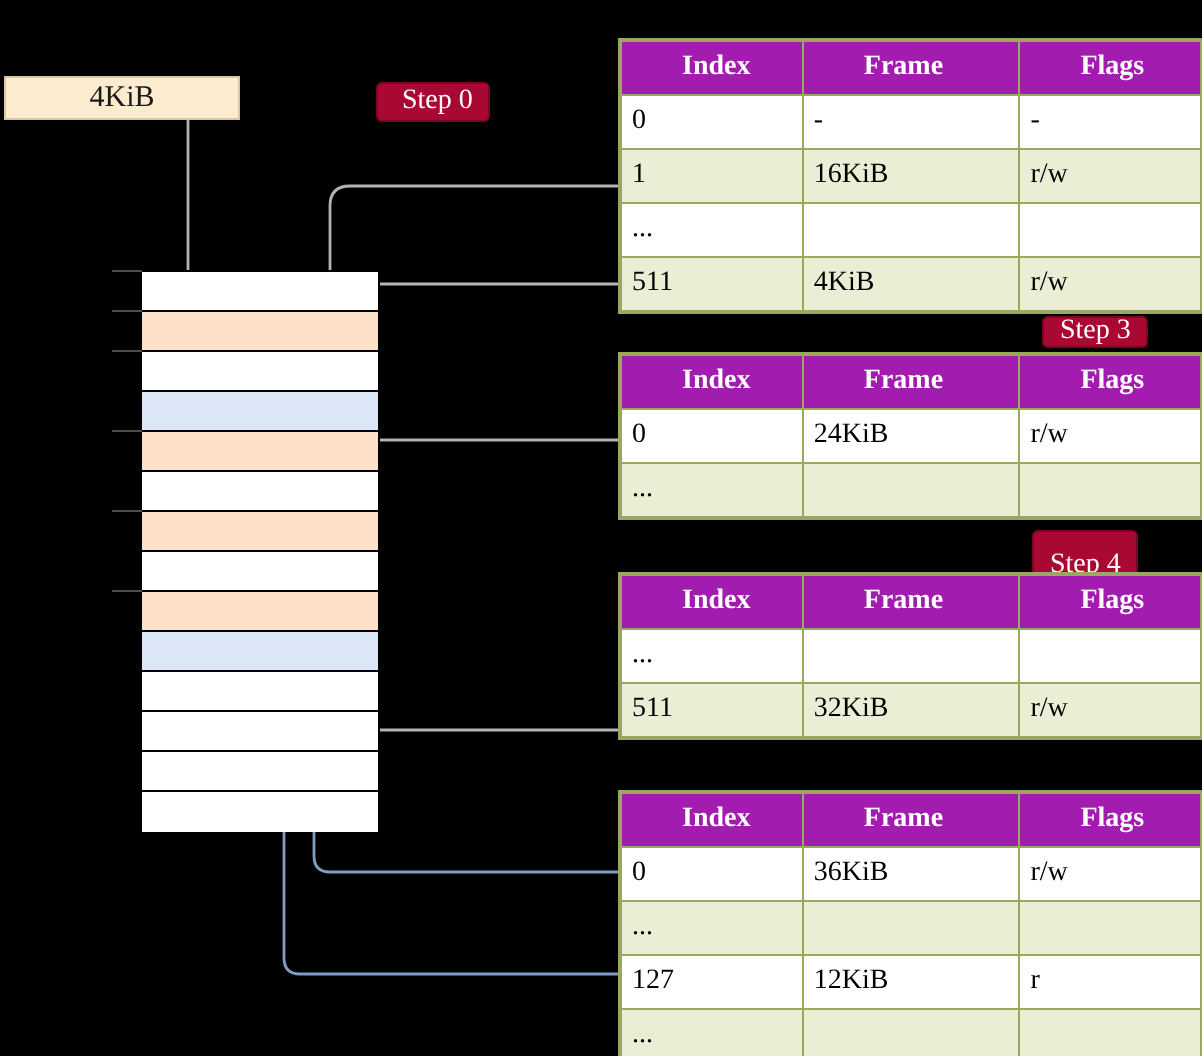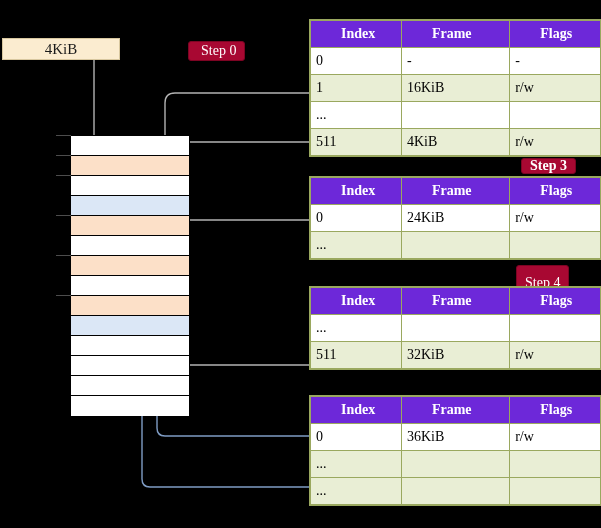--- a/index.html
+++ b/index.html
@@ -48,21 +48,21 @@
     border:1px solid #9aa85f;
     padding:1px 5px;
     height:24px;
     text-align:left;
     vertical-align:middle;
     font-weight:normal;
     overflow:hidden;
     white-space:nowrap;
   }
   table.pt th{
-    background:#6d28d9;
+    background:#a21caf;
     color:#ffffff;
     font-weight:bold;
     border-color:#9aa85f;
     padding-left:30px;
   }
   table.pt tr.alt td{background:#e9eed5;}
   table.pt td.hl{background:#ffffa8;}
   .c-index{width:56px;}
   .c-frame{width:74px;}
   .c-flags{width:56px;}
@@ -147,21 +147,21 @@
   </div>
 
   <div class="node pill" style="left:188px;top:41px;height:20px;padding-left:12px;">
     <span>Step 0</span>
   </div>
 
   <div class="node pill" style="left:512px;top:19px;height:20px;">
     <span>Steps 1&amp;2</span>
   </div>
 
-  <div class="node pill" style="left:521px;top:158px;height:16px;font-weight:bold;">
+  <div class="node pill" style="left:521px;top:158px;height:16px;">
     <span>Step 3</span>
   </div>
 
   <div class="node pill" style="left:516px;top:265px;height:36px;">
     <span>Step 4</span>
   </div>
 
   <div class="memcol" id="memcol" style="left:70px;top:135px;width:120px;height:281px;">
       <div class="memrow"></div>
       <div class="memrow orange"></div>
@@ -272,20 +272,25 @@
           <tr>
             <td class="c-index">0</td>
             <td class="c-frame">36KiB</td>
             <td class="c-flags">r/w</td>
           </tr>
           <tr class="alt">
             <td class="c-index">...</td>
             <td class="c-frame"></td>
             <td class="c-flags"></td>
           </tr>
+          <tr>
+            <td class="c-index">127</td>
+            <td class="c-frame">12KiB</td>
+            <td class="c-flags">r</td>
+          </tr>
           <tr class="alt">
             <td class="c-index">...</td>
             <td class="c-frame"></td>
             <td class="c-flags"></td>
           </tr>
         </tbody>
       </table>
     </div>
 
 </div>

